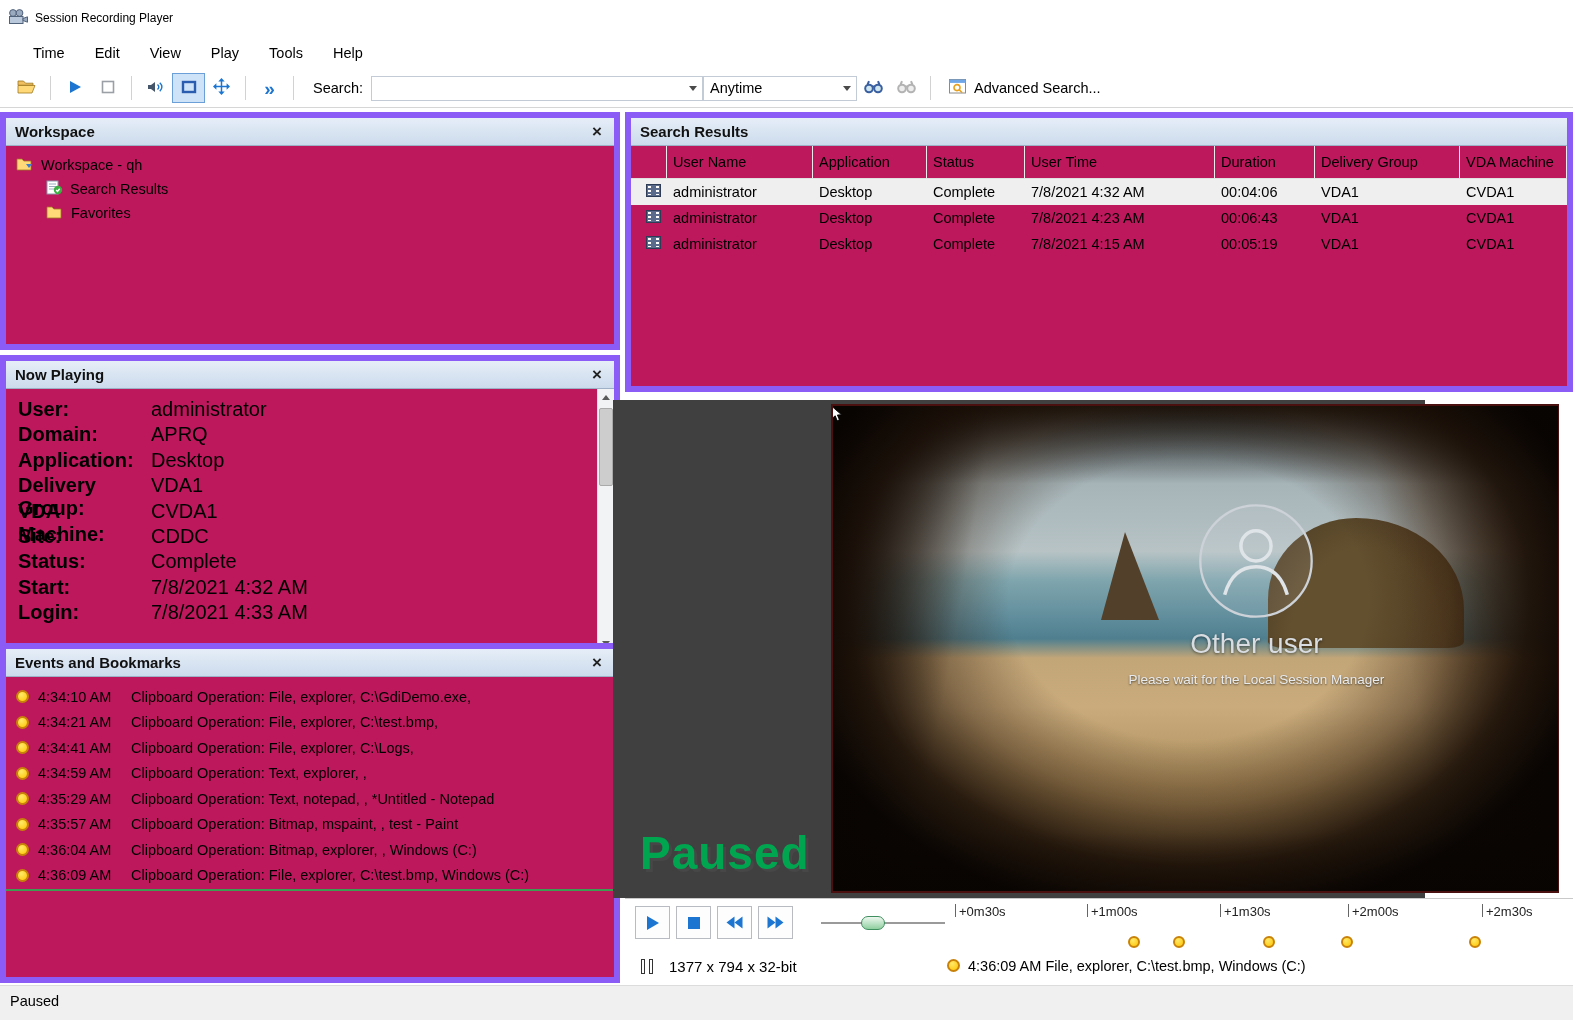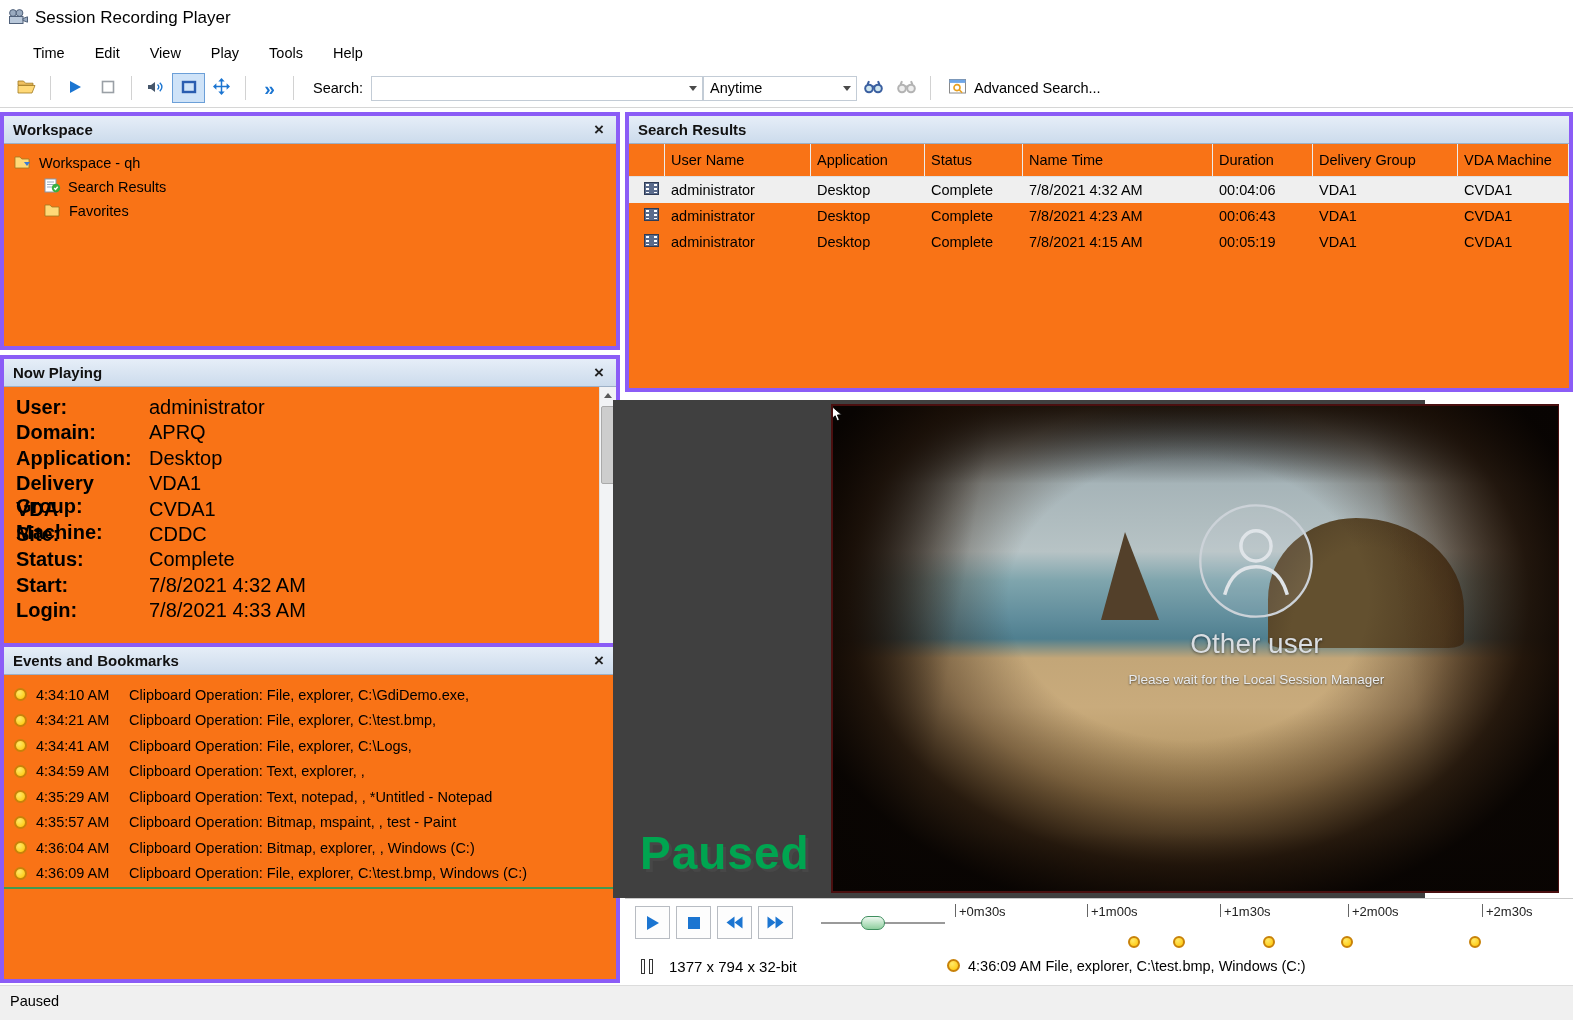--- a/index.html
+++ b/index.html
@@ -2,40 +2,40 @@
 <html><head>
 <meta charset="utf-8">
 <style>
   *{margin:0;padding:0;box-sizing:border-box}
   html,body{background:#fff}
   #app{position:relative;width:1573px;height:1020px;overflow:hidden;background:#fff;
        font-family:"Liberation Sans",sans-serif;font-size:14px;color:#000}
 
   
   .titlebar{position:absolute;left:0;top:0;right:0;height:36px;display:flex;align-items:center;gap:7px;padding-left:8px}
-  .titlebar .title-text{font-size:17px}
+  .titlebar .title-text{font-size:12px}
   .menubar{position:absolute;left:0;top:36px;right:0;height:33px;display:flex;align-items:center;padding-left:18px}
   .menu-item{padding:6px 15px;font-size:14.5px;cursor:default}
   .toolbar{position:absolute;left:0;top:69px;right:0;height:39px;display:flex;align-items:center;padding-left:10px;border-bottom:1px solid #d6d6d6;background:#fff}
   .tbtn{width:33px;height:30px;display:flex;align-items:center;justify-content:center;background:transparent;border:1px solid transparent;cursor:pointer}
   .tbtn.pressed{background:#cfe3f8;border:1px solid #6b9fd8}
   .tsep{width:1px;height:24px;background:#d2d2d2;margin:0 7px}
   .chevrons{font-size:19px;font-weight:bold;color:#1b75d1;line-height:1}
   .search-label{margin:0 8px 0 12px;font-size:14.5px}
   .combo{display:flex;align-items:center;height:25px;background:#fff;border:1px solid #c3ccd6;padding-left:6px}
   .combo input{border:none;outline:none;flex:1;height:100%;font:14px "Liberation Sans",sans-serif}
   .combo .combo-value{flex:1;font-size:14.5px}
   .combo-arrow{width:18px;height:100%;display:flex;align-items:center;justify-content:center;cursor:pointer}
   .combo-arrow::after{content:"";border:4px solid transparent;border-top:5px solid #4a4a4a;margin-top:4px}
   #search-combo{width:332px}
   #time-combo{width:154px;margin-left:0}
   .adv-btn{display:flex;align-items:center;gap:7px;height:29px;padding:0 10px;background:transparent;border:1px solid transparent;font:14.5px "Liberation Sans",sans-serif;cursor:pointer}
 
   
-  .panel{position:absolute;border:4px solid #8b5cf6;background:#f97316}
+  .panel{position:absolute;border:6px solid #8b5cf6;background:#be185d}
   .panel-header{height:28px;display:flex;align-items:center;padding:0 9px;
      background:linear-gradient(#e6eef8,#ccdbec);border-bottom:1px solid #9db0c6;
      font-weight:bold;font-size:15px;color:#111}
   .panel-close{margin-left:auto;font-size:17px;line-height:1;color:#222;cursor:pointer;padding:0 3px}
 
   
   #workspace-panel{left:0;top:112px;width:620px;height:238px}
   .tree{padding:7px 0 0 10px}
   .tree-row{display:flex;align-items:center;gap:7px;height:24px;cursor:pointer;font-size:14.5px}
   .tree-row.child{padding-left:30px}
@@ -294,21 +294,21 @@
 
   <div class="panel" id="results-panel">
     <div class="panel-header">
       <span>Search Results</span>
     </div>
     <div class="grid-row col-head">
       <span></span>
       <span>User Name</span>
       <span>Application</span>
       <span>Status</span>
-      <span>Name Time</span>
+      <span>User Time</span>
       <span>Duration</span>
       <span>Delivery Group</span>
       <span>VDA Machine</span>
     </div>
     <div class="grid-row sr-row selected">
       <span><i class="film-icon"></i></span>
       <span>administrator</span>
       <span>Desktop</span>
       <span>Complete</span>
       <span>7/8/2021 4:32 AM</span>

